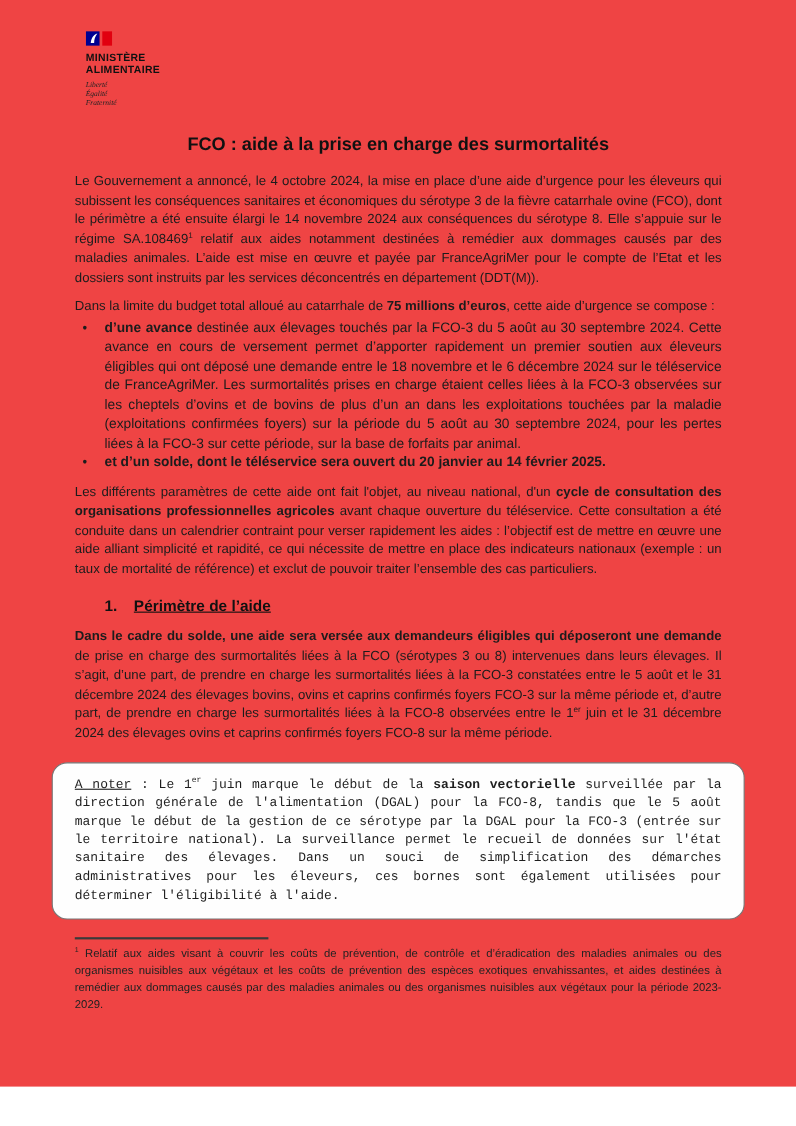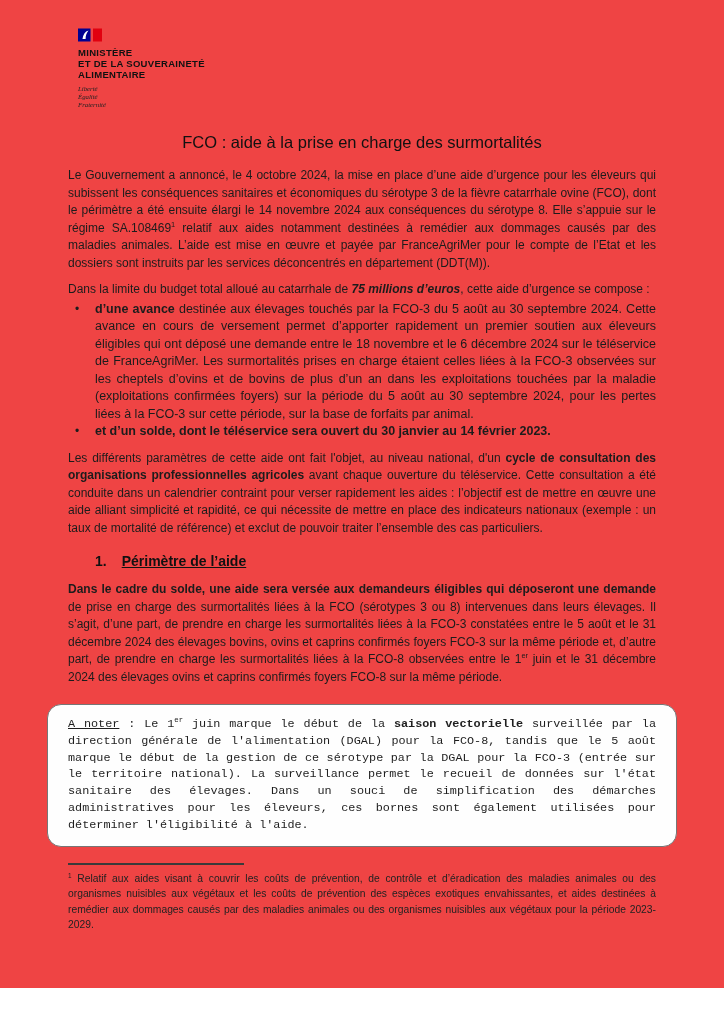--- a/index.html
+++ b/index.html
@@ -7,21 +7,21 @@
     width:724px;height:988px;background:#ef4444;position:relative;overflow:hidden;
     font-family:"Liberation Sans",sans-serif;color:#1c1c1c;box-sizing:border-box;
   }
   .content{padding:0 68px;}
   
   .header{padding:28px 0 0 78px;}
   .flag{height:14px;margin-bottom:5px;}
   .ministry{font-weight:700;font-size:9.5px;line-height:11px;letter-spacing:.3px;color:#111;}
   .motto{font-family:"Liberation Serif",serif;font-style:italic;font-size:6.8px;line-height:8px;margin-top:5px;color:#222;}
   
-  .doc-title{text-align:center;font-weight:400;font-size:16.5px;margin:24px 0 15px;color:#111;}
+  .doc-title{text-align:center;font-weight:700;font-size:16.5px;margin:24px 0 15px;color:#111;}
   
   .para{text-align:justify;font-size:12px;line-height:17.5px;margin:0 0 9px;}
   sup{font-size:.62em;line-height:0;}
   .bullets{margin:0 0 9px;}
   .bullet{display:flex;text-align:justify;font-size:12.5px;line-height:17.5px;}
   .bullet .dot{width:27px;box-sizing:border-box;padding-left:7px;font-size:12px;}
   .bullet .txt{flex:1;text-align:justify;}
   
   .section-heading{margin:16px 0 12px;padding-left:27px;font-weight:700;font-size:14px;color:#111;}
   .section-heading .num{margin-right:15px;}
@@ -44,46 +44,45 @@
   <div class="header">
     <div class="flag">
       <svg width="24" height="14" viewBox="0 0 24 14" aria-hidden="true">
         <rect x="0" y="0.5" width="12.5" height="13" fill="#000091"></rect>
         <path d="M4.5 11 C5 6.5 7 3.5 10.5 2.5 C8.5 5 7.5 8 7.6 11 Z" fill="#ffffff"></path>
         <rect x="15" y="0.5" width="9" height="13" fill="#E1000F"></rect>
       </svg>
     </div>
     <div class="ministry">
       <div>MINISTÈRE</div>
-      <div>ET DE LA SOUVERAINETÉ</div>
       <div>ALIMENTAIRE</div>
     </div>
     <div class="motto">
       <div>Liberté</div>
       <div>Égalité</div>
       <div>Fraternité</div>
     </div>
   </div>
 
   <div class="content">
     <div class="doc-title">FCO : aide à la prise en charge des surmortalités</div>
 
     <p class="para"><span>Le Gouvernement a annoncé, le 4 octobre 2024, la mise en place d’une aide d’urgence pour les éleveurs qui subissent les conséquences sanitaires et économiques du sérotype 3 de la fièvre catarrhale ovine (FCO), dont le périmètre a été ensuite élargi le 14 novembre 2024 aux conséquences du sérotype 8. Elle s’appuie sur le régime SA.108469</span><sup>1</sup><span> relatif aux aides notamment destinées à remédier aux dommages causés par des maladies animales. L’aide est mise en œuvre et payée par FranceAgriMer pour le compte de l’Etat et les dossiers sont instruits par les services déconcentrés en département (DDT(M)).</span></p>
 
 
-    <p class="para" style="margin-bottom:2px;"><span>Dans la limite du budget total alloué au catarrhale de </span><span style="font-weight: 700; font-style: italic;">75 millions d’euros</span><span>, cette aide d’urgence se compose :</span></p>
+    <p class="para" style="margin-bottom:2px;"><span>Dans la limite du budget total alloué au catarrhale de </span><span style="font-weight: 700;">75 millions d’euros</span><span>, cette aide d’urgence se compose :</span></p>
 
     <div class="bullets">
       <div class="bullet">
         <span class="dot">•</span>
         <span class="txt"><span style="font-weight: 700;">d’une avance</span><span> destinée aux élevages touchés par la FCO-3 du 5 août au 30 septembre 2024. Cette avance en cours de versement permet d’apporter rapidement un premier soutien aux éleveurs éligibles qui ont déposé une demande entre le 18 novembre et le 6 décembre 2024 sur le téléservice de FranceAgriMer. Les surmortalités prises en charge étaient celles liées à la FCO-3 observées sur les cheptels d’ovins et de bovins de plus d’un an dans les exploitations touchées par la maladie (exploitations confirmées foyers) sur la période du 5 août au 30 septembre 2024, pour les pertes liées à la FCO-3 sur cette période, sur la base de forfaits par animal.</span></span>
       </div>
       <div class="bullet">
         <span class="dot">•</span>
-        <span class="txt"><span style="font-weight: 700;">et d’un solde, dont le téléservice sera ouvert du 30 janvier au 14 février 2023.</span></span>
+        <span class="txt"><span style="font-weight: 700;">et d’un solde, dont le téléservice sera ouvert du 20 janvier au 14 février 2025.</span></span>
       </div>
     </div>
 
     <p class="para"><span>Les différents paramètres de cette aide ont fait l'objet, au niveau national, d'un </span><span style="font-weight: 700;">cycle de consultation des organisations professionnelles agricoles</span><span> avant chaque ouverture du téléservice. Cette consultation a été conduite dans un calendrier contraint pour verser rapidement les aides : l’objectif est de mettre en œuvre une aide alliant simplicité et rapidité, ce qui nécessite de mettre en place des indicateurs nationaux (exemple : un taux de mortalité de référence) et exclut de pouvoir traiter l’ensemble des cas particuliers.</span></p>
 
     <div class="section-heading">
       <span class="num">1.</span><span class="tit">Périmètre de l’aide</span>
     </div>
 
     <p class="para"><span style="font-weight: 700;">Dans le cadre du solde, une aide sera versée aux demandeurs éligibles qui déposeront une demande</span><span> de prise en charge des surmortalités liées à la FCO (sérotypes 3 ou 8) intervenues dans leurs élevages. Il s’agit, d’une part, de prendre en charge les surmortalités liées à la FCO-3 constatées entre le 5 août et le 31 décembre 2024 des élevages bovins, ovins et caprins confirmés foyers FCO-3 sur la même période et, d’autre part, de prendre en charge les surmortalités liées à la FCO-8 observées entre le 1</span><sup>er</sup><span> juin et le 31 décembre 2024 des élevages ovins et caprins confirmés foyers FCO-8 sur la même période.</span></p>

